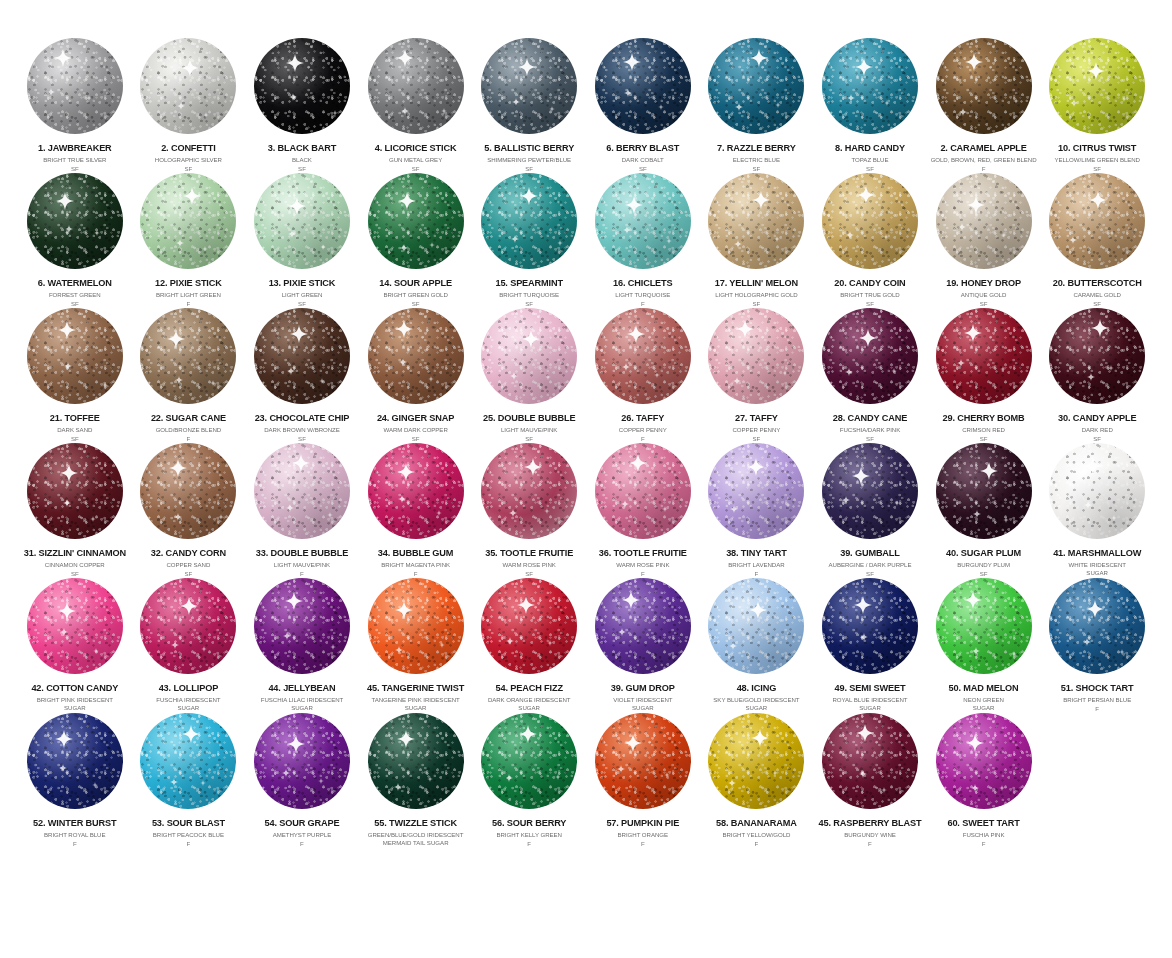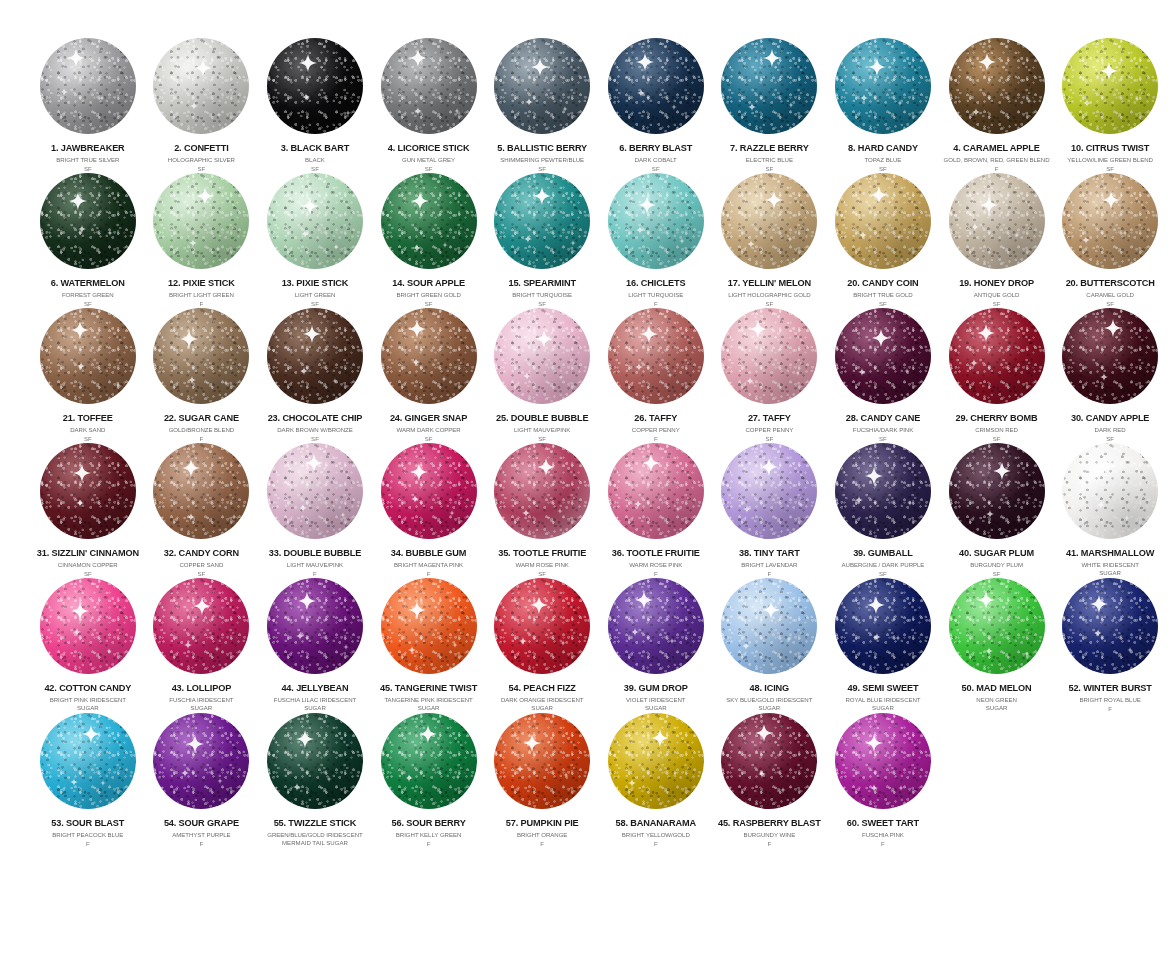--- a/index.html
+++ b/index.html
@@ -9,21 +9,21 @@
     width: 1172px; height: 958px;
     background: #ffffff;
     font-family: "Liberation Sans", sans-serif;
     overflow: hidden;
   }
   #chart-grid {
     display: grid;
     grid-template-columns: repeat(10, 1fr);
     column-gap: 0px;
     row-gap: 0px;
-    padding: 38px 18px 10px 31px;
+    padding: 38px 18px 10px 18px;
     width: 1172px;
     height: 958px;
     align-content: start;
   }
   .swatch-cell {
     display: flex;
     flex-direction: column;
     align-items: center;
     width: 113.6px;
     padding: 0 1px;
@@ -267,21 +267,21 @@
         <svg class="sparkle" style="left:29px;top:15px;opacity:0.95" width="18" height="18" viewBox="-10 -10 20 20">
           <path d="M0,-10 C1.2,-3.2 3.2,-1.2 10,0 C3.2,1.2 1.2,3.2 0,10 C-1.2,3.2 -3.2,1.2 -10,0 C-3.2,-1.2 -1.2,-3.2 0,-10 Z" fill="#ffffff"></path>
         </svg>
         <svg class="sparkle" style="left:23px;top:70px;opacity:0.7" width="8" height="8" viewBox="-10 -10 20 20">
           <path d="M0,-10 C1.2,-3.2 3.2,-1.2 10,0 C3.2,1.2 1.2,3.2 0,10 C-1.2,3.2 -3.2,1.2 -10,0 C-3.2,-1.2 -1.2,-3.2 0,-10 Z" fill="#ffffff"></path>
         </svg>
         <svg class="sparkle" style="left:77px;top:60px;opacity:0.55" width="6" height="6" viewBox="-10 -10 20 20">
           <path d="M0,-10 C1.2,-3.2 3.2,-1.2 10,0 C3.2,1.2 1.2,3.2 0,10 C-1.2,3.2 -3.2,1.2 -10,0 C-3.2,-1.2 -1.2,-3.2 0,-10 Z" fill="#ffffff"></path>
         </svg>
       </div>
-      <div class="swatch-label">4. CARAMEL APPLE</div>
+      <div class="swatch-label">2. CARAMEL APPLE</div>
       <div class="swatch-desc">GOLD, BROWN, RED, GREEN BLEND</div>
       <div class="swatch-code">F</div>
     </div>
     <div class="swatch-cell">
       <div class="swatch-disc-wrap">
         <div class="swatch-disc" style="background: radial-gradient(circle at 36% 30%, rgb(221, 230, 95) 0%, rgb(184, 199, 42) 48%, rgb(139, 154, 20) 100%);"></div>
         <svg class="sparkle" style="left:38px;top:24px;opacity:0.95" width="18" height="18" viewBox="-10 -10 20 20">
           <path d="M0,-10 C1.2,-3.2 3.2,-1.2 10,0 C3.2,1.2 1.2,3.2 0,10 C-1.2,3.2 -3.2,1.2 -10,0 C-3.2,-1.2 -1.2,-3.2 0,-10 Z" fill="#ffffff"></path>
         </svg>
         <svg class="sparkle" style="left:21px;top:61px;opacity:0.7" width="8" height="8" viewBox="-10 -10 20 20">
@@ -953,20 +953,37 @@
         <svg class="sparkle" style="left:75px;top:73px;opacity:0.55" width="6" height="6" viewBox="-10 -10 20 20">
           <path d="M0,-10 C1.2,-3.2 3.2,-1.2 10,0 C3.2,1.2 1.2,3.2 0,10 C-1.2,3.2 -3.2,1.2 -10,0 C-3.2,-1.2 -1.2,-3.2 0,-10 Z" fill="#ffffff"></path>
         </svg>
       </div>
       <div class="swatch-label">50. MAD MELON</div>
       <div class="swatch-desc">NEON GREEN</div>
       <div class="swatch-sub">SUGAR</div>
     </div>
     <div class="swatch-cell">
       <div class="swatch-disc-wrap">
+        <div class="swatch-disc" style="background: radial-gradient(circle at 36% 30%, rgb(77, 140, 186) 0%, rgb(26, 90, 140) 48%, rgb(12, 58, 96) 100%);"></div>
+        <svg class="sparkle" style="left:37px;top:22px;opacity:0.95" width="18" height="18" viewBox="-10 -10 20 20">
+          <path d="M0,-10 C1.2,-3.2 3.2,-1.2 10,0 C3.2,1.2 1.2,3.2 0,10 C-1.2,3.2 -3.2,1.2 -10,0 C-3.2,-1.2 -1.2,-3.2 0,-10 Z" fill="#ffffff"></path>
+        </svg>
+        <svg class="sparkle" style="left:34px;top:60px;opacity:0.7" width="8" height="8" viewBox="-10 -10 20 20">
+          <path d="M0,-10 C1.2,-3.2 3.2,-1.2 10,0 C3.2,1.2 1.2,3.2 0,10 C-1.2,3.2 -3.2,1.2 -10,0 C-3.2,-1.2 -1.2,-3.2 0,-10 Z" fill="#ffffff"></path>
+        </svg>
+        <svg class="sparkle" style="left:70px;top:71px;opacity:0.55" width="6" height="6" viewBox="-10 -10 20 20">
+          <path d="M0,-10 C1.2,-3.2 3.2,-1.2 10,0 C3.2,1.2 1.2,3.2 0,10 C-1.2,3.2 -3.2,1.2 -10,0 C-3.2,-1.2 -1.2,-3.2 0,-10 Z" fill="#ffffff"></path>
+        </svg>
+      </div>
+      <div class="swatch-label">51. SHOCK TART</div>
+      <div class="swatch-desc">BRIGHT PERSIAN BLUE</div>
+      <div class="swatch-code">F</div>
+    </div>
+    <div class="swatch-cell">
+      <div class="swatch-disc-wrap">
         <div class="swatch-disc" style="background: radial-gradient(circle at 36% 30%, rgb(68, 80, 160) 0%, rgb(24, 36, 110) 48%, rgb(10, 18, 68) 100%);"></div>
         <svg class="sparkle" style="left:28px;top:17px;opacity:0.95" width="18" height="18" viewBox="-10 -10 20 20">
           <path d="M0,-10 C1.2,-3.2 3.2,-1.2 10,0 C3.2,1.2 1.2,3.2 0,10 C-1.2,3.2 -3.2,1.2 -10,0 C-3.2,-1.2 -1.2,-3.2 0,-10 Z" fill="#ffffff"></path>
         </svg>
         <svg class="sparkle" style="left:32px;top:51px;opacity:0.7" width="8" height="8" viewBox="-10 -10 20 20">
           <path d="M0,-10 C1.2,-3.2 3.2,-1.2 10,0 C3.2,1.2 1.2,3.2 0,10 C-1.2,3.2 -3.2,1.2 -10,0 C-3.2,-1.2 -1.2,-3.2 0,-10 Z" fill="#ffffff"></path>
         </svg>
         <svg class="sparkle" style="left:65px;top:69px;opacity:0.55" width="6" height="6" viewBox="-10 -10 20 20">
           <path d="M0,-10 C1.2,-3.2 3.2,-1.2 10,0 C3.2,1.2 1.2,3.2 0,10 C-1.2,3.2 -3.2,1.2 -10,0 C-3.2,-1.2 -1.2,-3.2 0,-10 Z" fill="#ffffff"></path>
         </svg>

